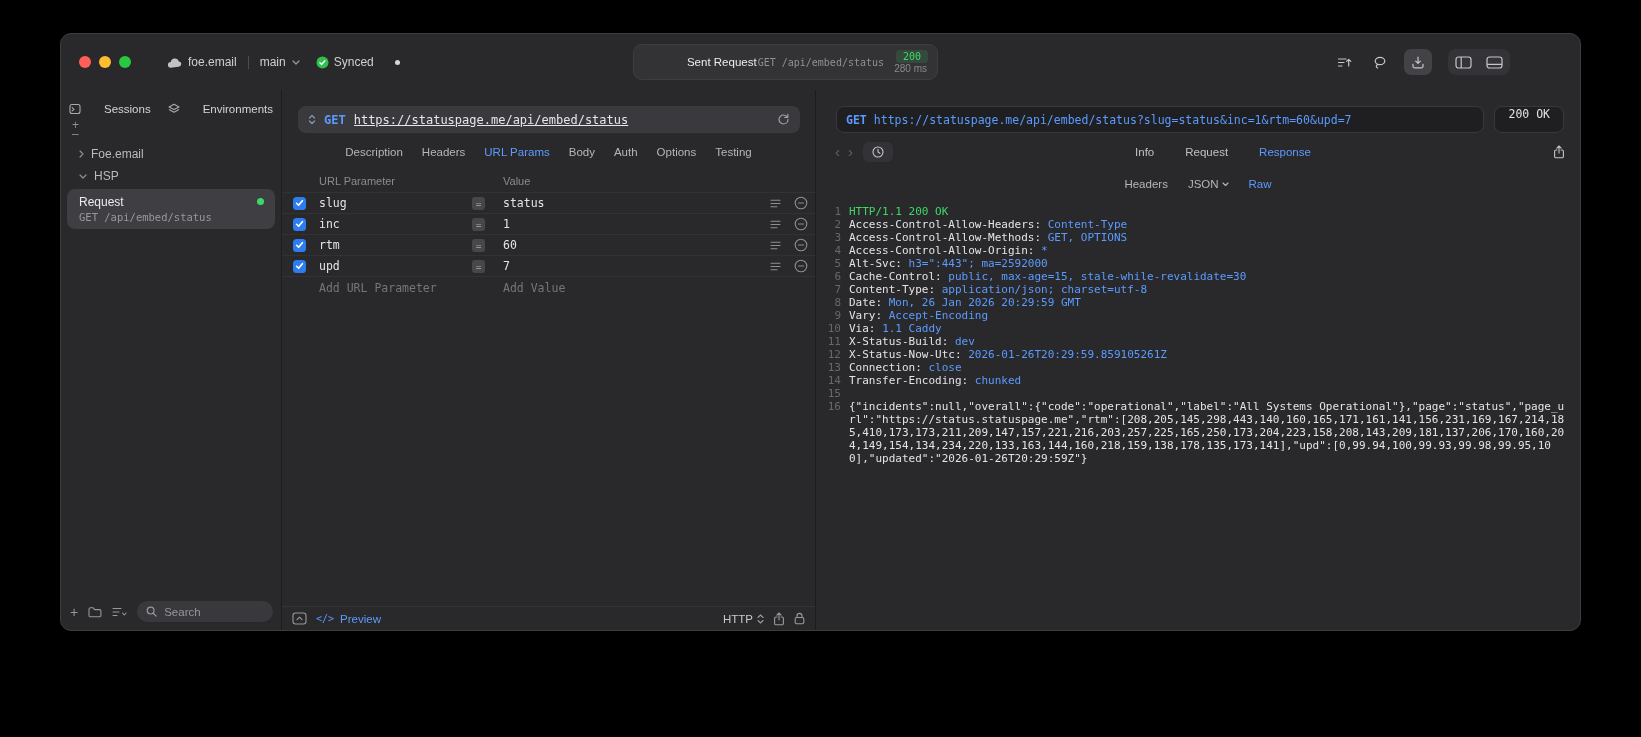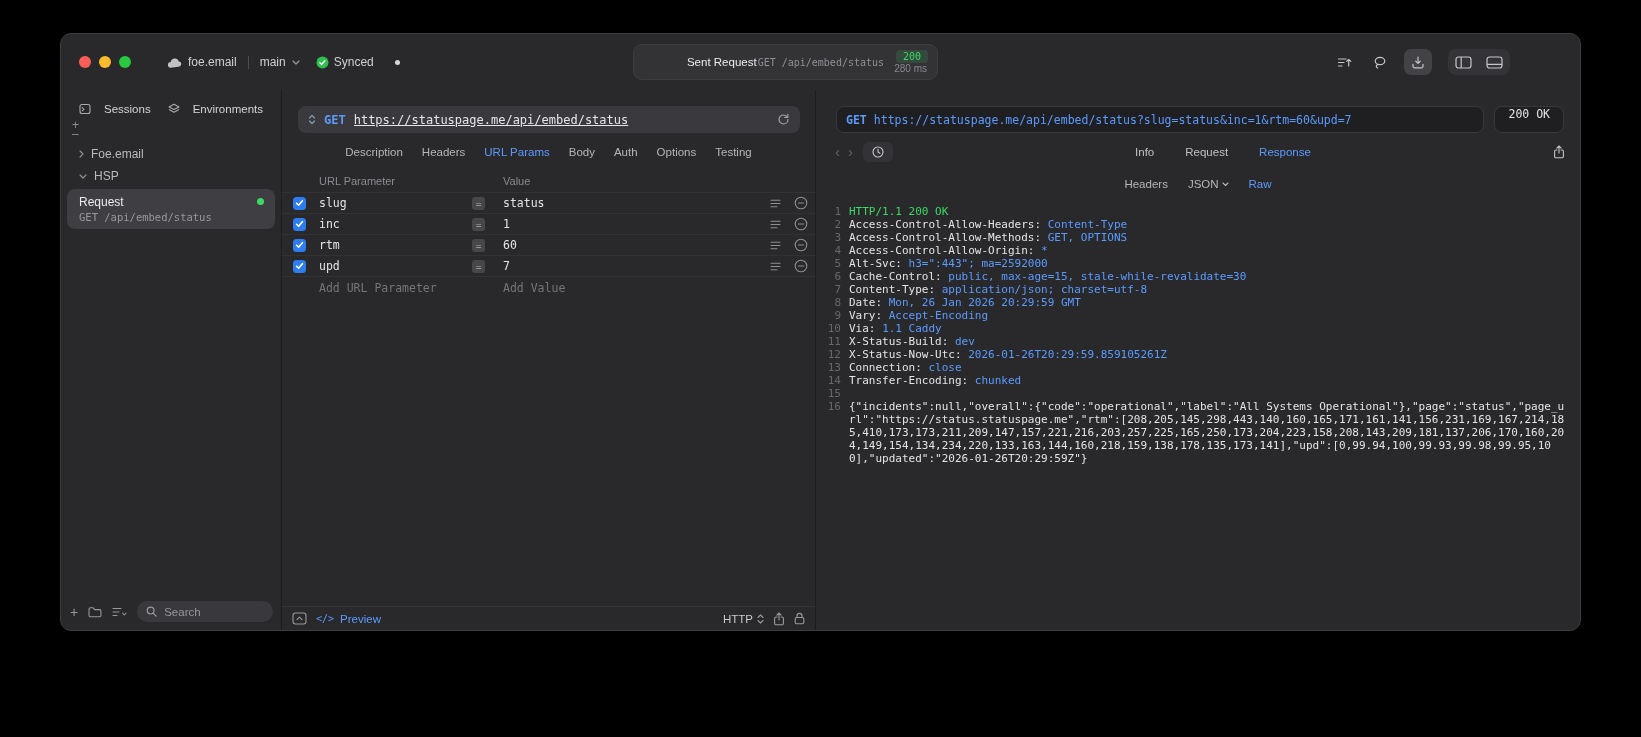--- a/index.html
+++ b/index.html
@@ -39,21 +39,21 @@
   .toolbar { position:absolute; right:70px; top:0; height:56px; display:flex; align-items:center; gap:12px; color:#c6c6ca; }
   .tb-btn { width:24px; height:24px; display:flex; align-items:center; justify-content:center; }
   .tb-btn.boxed { background:#434347; border-radius:7px; width:28px; height:26px; }
   .tb-seg { display:flex; background:#343438; border-radius:8px; margin-left:4px; }
   .tb-seg .tb-btn { width:31px; height:26px; }
   
   .main { flex:1; display:flex; min-height:0; }
   
   .sidebar { flex:0 0 221px; width:221px; border-right:1px solid #1d1d1f; position:relative; padding-top:9px; }
   .side-tabs { display:flex; justify-content:center; gap:17px; align-items:center; height:20px; font-size:11.5px; color:#d4d4d8; }
-  .side-tab { display:flex; gap:13px; align-items:center; color:#d4d4d8; }
+  .side-tab { display:flex; gap:23px; align-items:center; color:#d4d4d8; }
   .side-tab .ticon { color:#a9a9ae; }
   .side-plusminus { position:absolute; left:11px; top:31px; display:flex; flex-direction:column; color:#8e8e93; font-size:12px; line-height:9px; }
   .tree { margin-top:24px; }
   .tree-row { display:flex; align-items:center; gap:7px; padding-left:18px; height:22px; color:#bababf; font-size:12px; }
   .tree-row .chev { color:#8e8e93; }
   .req-item { margin:2px 6px 0 6px; background:#3f3f43; border-radius:8px; padding:6px 10px 6px 12px; position:relative; }
   .req-title { font-size:12px; color:#ececf0; }
   .req-sub { font-size:10.5px; color:#97979c; font-family:"DejaVu Sans Mono",monospace; margin-top:2px; }
   .req-dot { position:absolute; right:11px; top:9px; width:7px; height:7px; border-radius:50%; background:var(--green); }
   .side-bottom { position:absolute; left:9px; right:8px; bottom:8px; display:flex; align-items:center; gap:10px; color:#97979c; }

